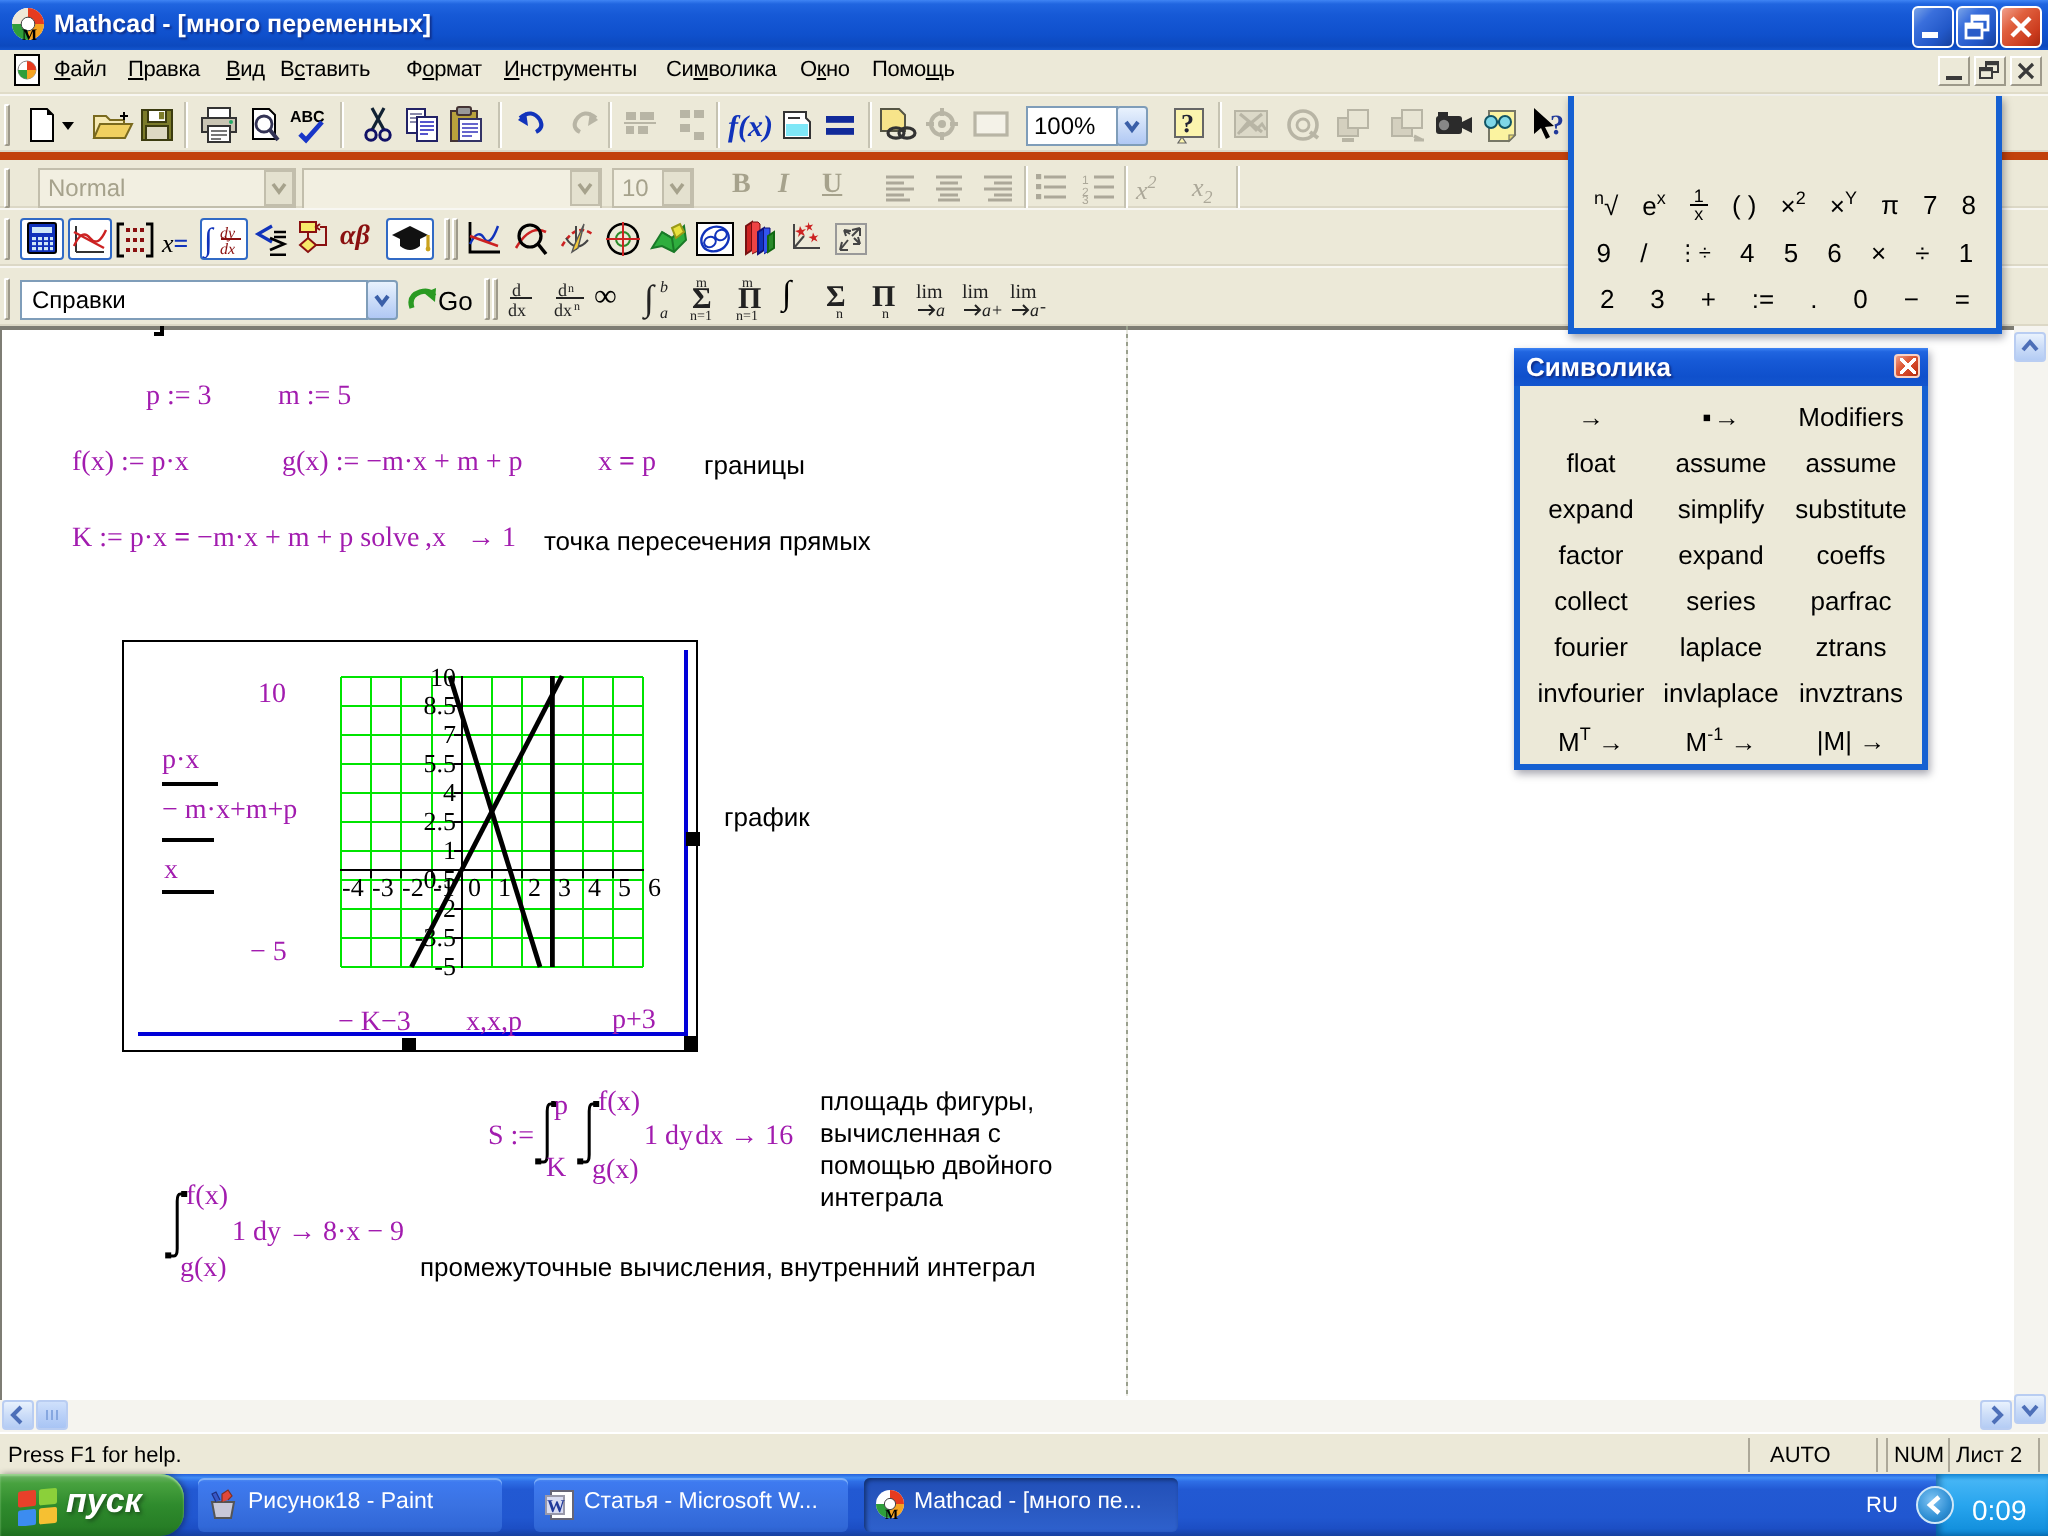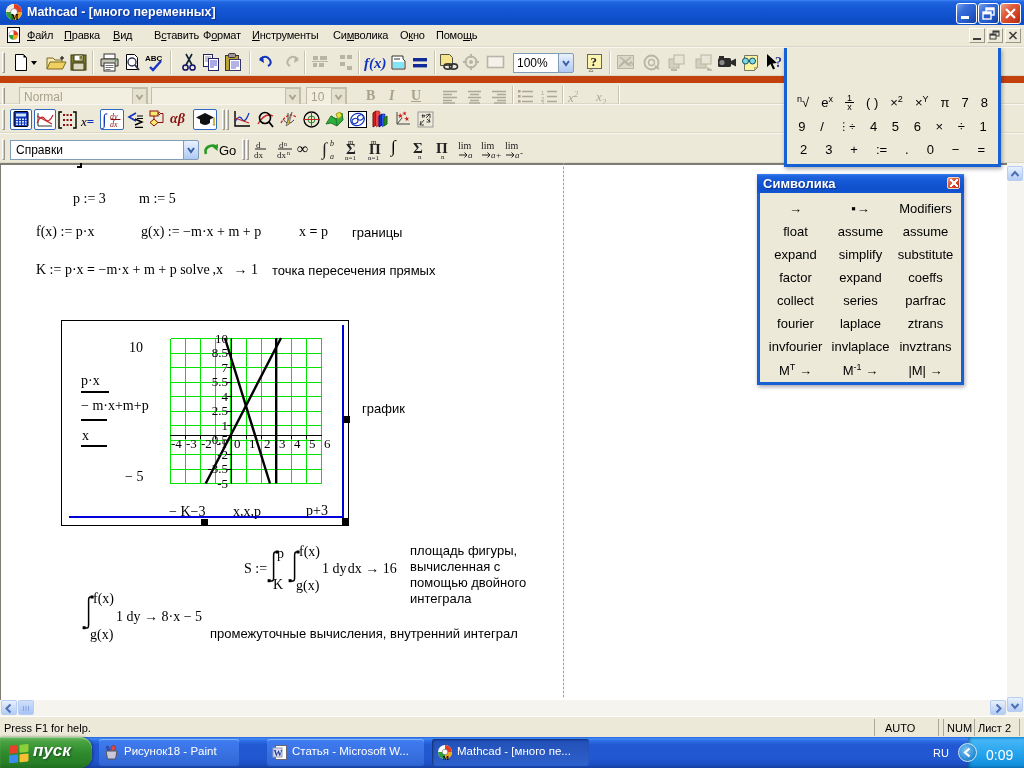--- a/index.html
+++ b/index.html
@@ -14,31 +14,31 @@
 .wbtn{position:absolute;top:3px;width:21px;height:21px;border-radius:3px;border:1px solid #fff;
 background:linear-gradient(135deg,#7AA4E8 0%,#3A6FDC 30%,#2258C8 70%,#16419E 100%);color:#fff;}
 .wbtn.close{background:linear-gradient(135deg,#F0A08C 0%,#E0603E 35%,#CC3C1E 75%,#A82A10 100%);}
 
 #menubar{left:0;top:25px;width:1024px;height:22px;background:#ECE9D8;font-size:11px;letter-spacing:-0.2px;border-bottom:1px solid #E0DCC8;}
 .mi{position:absolute;top:4px;color:#000;}
 .mi u{text-decoration:underline;}
 
 .trow{left:0;width:1024px;background:#ECE9D8;border-bottom:1px solid #DCD8C6;}
 #row1{top:47px;height:29px;border-top:1px solid #F8F7F2;}
-#row2{top:76px;height:28px;border-top:7px solid #c2410c;}
+#row2{top:76px;height:28px;border-top:4px solid #c2410c;}
 #row3{top:104px;height:29px;border-top:1px solid #F8F7F2;}
 #row4{top:133px;height:30px;border-top:1px solid #F8F7F2;}
 .grip{position:absolute;width:3px;border-left:1px solid #fff;border-top:1px solid #fff;background:#CFCBBA;border-right:1px solid #9D998A;border-bottom:1px solid #9D998A;border-radius:1px;}
 .tsep{position:absolute;width:2px;border-left:1px solid #C6C3B2;border-right:1px solid #fff;}
 .icon{position:absolute;}
 
 #doc{left:0;top:163px;width:1007px;height:537px;background:#fff;box-shadow:inset 1px 2px 0 #7e7d74;}
 #marginline{position:absolute;left:563px;top:0;width:1px;height:535px;
 background:repeating-linear-gradient(180deg,#9aa08e 0 2px,#e8e8e0 2px 4px);}
-.mth{position:absolute;font-family:"Liberation Serif",serif;font-size:14px;color:#000000;white-space:nowrap;}
+.mth{position:absolute;font-family:"Liberation Serif",serif;font-size:14px;color:#a21caf;white-space:nowrap;}
 .ann{position:absolute;font-family:"Liberation Sans",sans-serif;font-size:13px;color:#000;white-space:nowrap;}
 
 #vscroll{left:1007px;top:163px;width:17px;height:553px;background:#F5F4EF;}
 #hscroll{left:0;top:700px;width:1007px;height:16px;background:#F5F4EF;}
 .sbtn{position:absolute;width:16px;height:15px;border-radius:2px;border:1px solid #B9CDF2;
 background:linear-gradient(180deg,#E9F2FD 0%,#CCDDF8 50%,#B4CCF4 100%);color:#4D6FB8;}
 
 #status{left:0;top:716px;width:1024px;height:21px;background:#ECE9D8;border-top:1px solid #fff;font-size:11px;}
 .spanel{position:absolute;top:2px;height:17px;border-left:1px solid #ACA899;}
 
@@ -109,21 +109,21 @@
   <svg class="abs" style="left:6px;top:2px" width="16" height="17" viewBox="0 0 16 17">
     <rect x="1.5" y="0.5" width="12" height="15" fill="#fff" stroke="#000"></rect>
     <circle cx="7.5" cy="8" r="4.5" fill="#fff" stroke="#888" stroke-width=".5"></circle>
     <path d="M7.5 3.5 A4.5 4.5 0 0 1 12 8 L7.5 8 Z" fill="#e63b1f"></path>
     <path d="M12 8 A4.5 4.5 0 0 1 7.5 12.5 L7.5 8 Z" fill="#f4a321"></path>
     <path d="M7.5 12.5 A4.5 4.5 0 0 1 3 8 L7.5 8 Z" fill="#2e9e3a"></path>
   </svg>
   <span class="mi" style="left:27px"><u>Ф</u>айл</span>
   <span class="mi" style="left:64px"><u>П</u>равка</span>
   <span class="mi" style="left:113px"><u>В</u>ид</span>
-  <span class="mi" style="left:154px">В<u>с</u>тавить</span>
+  <span class="mi" style="left:140px">В<u>с</u>тавить</span>
   <span class="mi" style="left:203px">Ф<u>о</u>рмат</span>
   <span class="mi" style="left:252px"><u>И</u>нструменты</span>
   <span class="mi" style="left:333px">Си<u>м</u>волика</span>
   <span class="mi" style="left:400px">О<u>к</u>но</span>
   <span class="mi" style="left:436px">Помо<u>щ</u>ь</span>
   <div class="abs" style="left:969px;top:3px;width:16px;height:15px;border:1px solid #fff;border-right-color:#9d998a;border-bottom-color:#9d998a;background:#ECE9D8">
     <div class="abs" style="left:3px;top:9px;width:8px;height:2px;background:#3a3a3a"></div>
   </div>
   <div class="abs" style="left:987px;top:3px;width:16px;height:15px;border:1px solid #fff;border-right-color:#9d998a;border-bottom-color:#9d998a;background:#ECE9D8">
     <svg width="14" height="13" viewBox="0 0 14 13">
@@ -620,21 +620,21 @@
  <div class="mth" style="left:322px;top:398px">1 dy dx → 16</div>
  <div class="ann" style="left:410px;top:380px;line-height:16px">площадь фигуры,<br>вычисленная с<br>помощью двойного<br>интеграла</div>
 
  <svg class="abs" style="left:82px;top:431px" width="12" height="37" viewBox="0 0 12 37">
       <path d="M10 3 L8.2 3 Q6.6 3 6.6 6.6 L6.6 30.4 Q6.6 34 5 34 L2 34" fill="none" stroke="#000" stroke-width="1.5"></path>
       <rect x="8.6" y="1.5" width="3" height="3" fill="#000"></rect>
       <rect x="0.6" y="32.2" width="3" height="3" fill="#000"></rect>
     </svg>
  <div class="mth" style="left:93px;top:428px">f(x)</div>
  <div class="mth" style="left:90px;top:464px">g(x)</div>
- <div class="mth" style="left:116px;top:446px">1 dy → 8·x − 5</div>
+ <div class="mth" style="left:116px;top:446px">1 dy → 8·x − 9</div>
  <div class="ann" style="left:210px;top:463px">промежуточные вычисления, внутренний интеграл</div>
 </div>
 <div class="abs" id="vscroll">
  <div class="sbtn" style="left:0px;top:3px"><svg width="14" height="13" viewBox="0 0 14 13">
         <path d="M3.5 8 l3.5 -4 l3.5 4" fill="none" stroke="#4D6FB8" stroke-width="2"></path>
       </svg></div>
  <div class="sbtn" style="left:0px;top:534px"><svg width="14" height="13" viewBox="0 0 14 13">
         <path d="M3.5 5 l3.5 4 l3.5 -4" fill="none" stroke="#4D6FB8" stroke-width="2"></path>
       </svg></div>
 </div>
@@ -665,21 +665,21 @@
   <svg class="abs" style="left:8px;top:5px" width="22" height="21" viewBox="0 0 22 21">
    <g transform="skewY(-6)">
    <rect x="1" y="4" width="9" height="8" rx="1" fill="#E8402A"></rect>
    <rect x="11.5" y="4" width="9" height="8" rx="1" fill="#8BD03A"></rect>
    <rect x="1" y="13.5" width="9" height="8" rx="1" fill="#3C8CF0"></rect>
    <rect x="11.5" y="13.5" width="9" height="8" rx="1" fill="#F6C032"></rect>
    </g>
   </svg>
   <span>пуск</span>
  </div>
- <div class="taskbtn" style="left:99px;width:140px">
+ <div class="taskbtn" style="left:99px;width:152px">
   <svg class="abs" style="left:5px;top:5px" width="17" height="17" viewBox="0 0 17 17">
         <path d="M2 7 h11 l-1.5 8 h-8 Z" fill="#c8c8d8" stroke="#555"></path>
         <path d="M7 7 V3 l3 -2 l2 3 l-2 2" fill="#e0483a" stroke="#803020" stroke-width=".6"></path>
         <path d="M4 7 l-2 -4 l2 -1 l2 4" fill="#3858c8" stroke="#203080" stroke-width=".6"></path>
       </svg>
   <span class="tlabel">Рисунок18 - Paint</span>
  </div>
  <div class="taskbtn" style="left:267px;width:157px">
   <svg class="abs" style="left:5px;top:5px" width="17" height="17" viewBox="0 0 17 17">
         <rect x="3.5" y="1.5" width="11" height="14" fill="#fff" stroke="#667"></rect>

